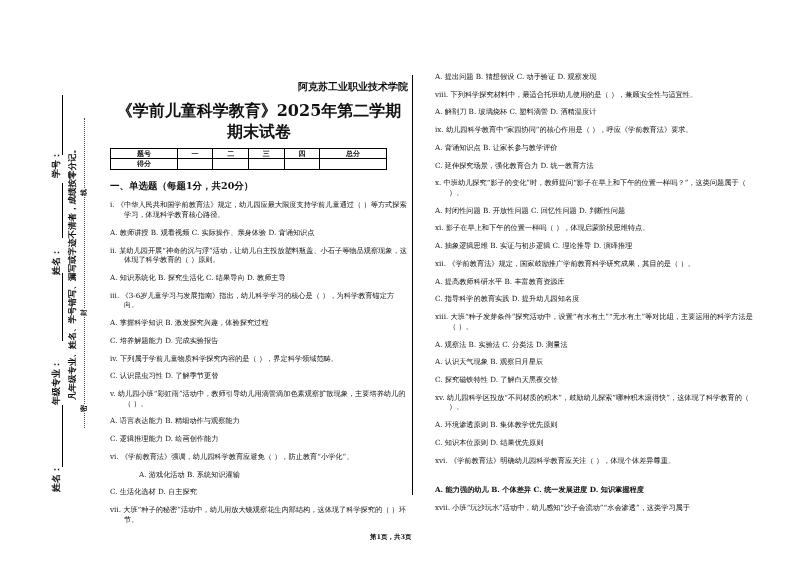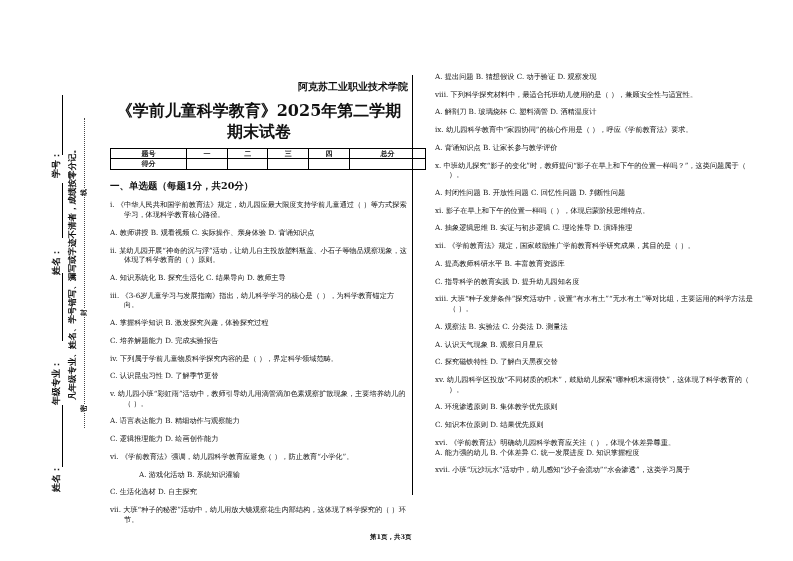--- a/index.html
+++ b/index.html
@@ -10,21 +10,21 @@
   .dots{position:absolute;left:84px;top:118px;height:310px;border-left:1px dotted #444;}
   .rot{position:absolute;transform-origin:left top;transform:rotate(-90deg);
        font-size:9px;white-space:nowrap;font-weight:bold;}
   .rot.notice{font-weight:bold;}
   .col{position:absolute;font-size:7.2px;line-height:1.35;}
   .left-col{left:110px;top:80px;width:298px;}
   .right-col{left:435px;top:72px;width:320px;}
   .divider{position:absolute;left:412px;top:75px;width:1px;height:420px;background:#000;}
   .school{text-align:right;font-weight:bold;font-size:10px;margin:0 0 6px 0;}
   .exam-title{text-align:center;font-weight:bold;font-size:16px;margin:0 0 5px 0;}
-  table.score{border-collapse:collapse;width:316px;margin-left:0;font-size:7px;}
+  table.score{border-collapse:collapse;width:277px;margin-left:0;font-size:7px;}
   table.score td{border:1px solid #000;height:9px;text-align:center;font-weight:bold;padding:0;}
   .section{font-weight:bold;font-size:9.5px;margin:10px 0 8px 0;}
   .q{margin:0 0 8px 0;}
   .q .stem{padding-left:14px;text-indent:-14px;}
   .opt{margin:0 0 8px 0;}
   .footer{position:absolute;left:370px;top:533px;font-size:6.5px;font-weight:bold;}
 </style>
 </head>
 <body>
 
@@ -109,20 +109,21 @@
       <div class="q">
         <div class="opt">A. 提出问题 B. 猜想假设 C. 动手验证 D. 观察发现</div>
       </div>
       <div class="q" style="margin-bottom: 8px;">
         <div class="stem">viii. 下列科学探究材料中，最适合托班幼儿使用的是（ ），兼顾安全性与适宜性。</div>
         <div class="opt" style="margin-top: 8px;">A. 解剖刀 B. 玻璃烧杯 C. 塑料滴管 D. 酒精温度计</div>
       </div>
       <div class="q" style="margin-bottom: 8px;">
         <div class="stem">ix. 幼儿园科学教育中“家园协同”的核心作用是（ ），呼应《学前教育法》要求。</div>
         <div class="opt" style="margin-top: 8px;">A. 背诵知识点 B. 让家长参与教学评价</div>
+        <div class="opt" style="margin-top: 8px;">C. 延伸探究场景，强化教育合力 D. 统一教育方法</div>
       </div>
       <div class="q" style="margin-bottom: 8px;">
         <div class="stem">x. 中班幼儿探究“影子的变化”时，教师提问“影子在早上和下午的位置一样吗？”，这类问题属于（ ）。</div>
         <div class="opt" style="margin-top: 8px;">A. 封闭性问题 B. 开放性问题 C. 回忆性问题 D. 判断性问题</div>
       </div>
       <div class="q" style="margin-bottom: 8px;">
         <div class="stem">xi. 影子在早上和下午的位置一样吗（ ），体现启蒙阶段思维特点。</div>
         <div class="opt" style="margin-top: 8px;">A. 抽象逻辑思维 B. 实证与初步逻辑 C. 理论推导 D. 演绎推理</div>
       </div>
       <div class="q" style="margin-bottom: 8px;">
@@ -138,21 +139,21 @@
         <div class="opt" style="margin-top: 8px;">A. 认识天气现象 B. 观察日月星辰</div>
         <div class="opt" style="margin-top: 8px;">C. 探究磁铁特性 D. 了解白天黑夜交替</div>
       </div>
       <div class="q" style="margin-bottom: 8px;">
         <div class="stem">xv. 幼儿园科学区投放“不同材质的积木”，鼓励幼儿探索“哪种积木滚得快”，这体现了科学教育的（ ）。</div>
         <div class="opt" style="margin-top: 8px;">A. 环境渗透原则 B. 集体教学优先原则</div>
         <div class="opt" style="margin-top: 8px;">C. 知识本位原则 D. 结果优先原则</div>
       </div>
       <div class="q" style="margin-bottom: 8px;">
         <div class="stem">xvi. 《学前教育法》明确幼儿园科学教育应关注（ ），体现个体差异尊重。</div>
-        <div class="opt" style="margin-top: 0;">A. 能力强的幼儿 B. 个体差异 C. 统一发展进度 D. 知识掌握程度</div>
+        <div class="opt" style="margin-top: 20px; font-weight: bold;">A. 能力强的幼儿 B. 个体差异 C. 统一发展进度 D. 知识掌握程度</div>
       </div>
       <div class="q" style="margin-bottom: 8px;">
         <div class="stem">xvii. 小班“玩沙玩水”活动中，幼儿感知“沙子会流动”“水会渗透”，这类学习属于</div>
       </div>
     </div>
 </div>
 
 <div class="footer">第1页，共3页</div>
 
 </body></html>

